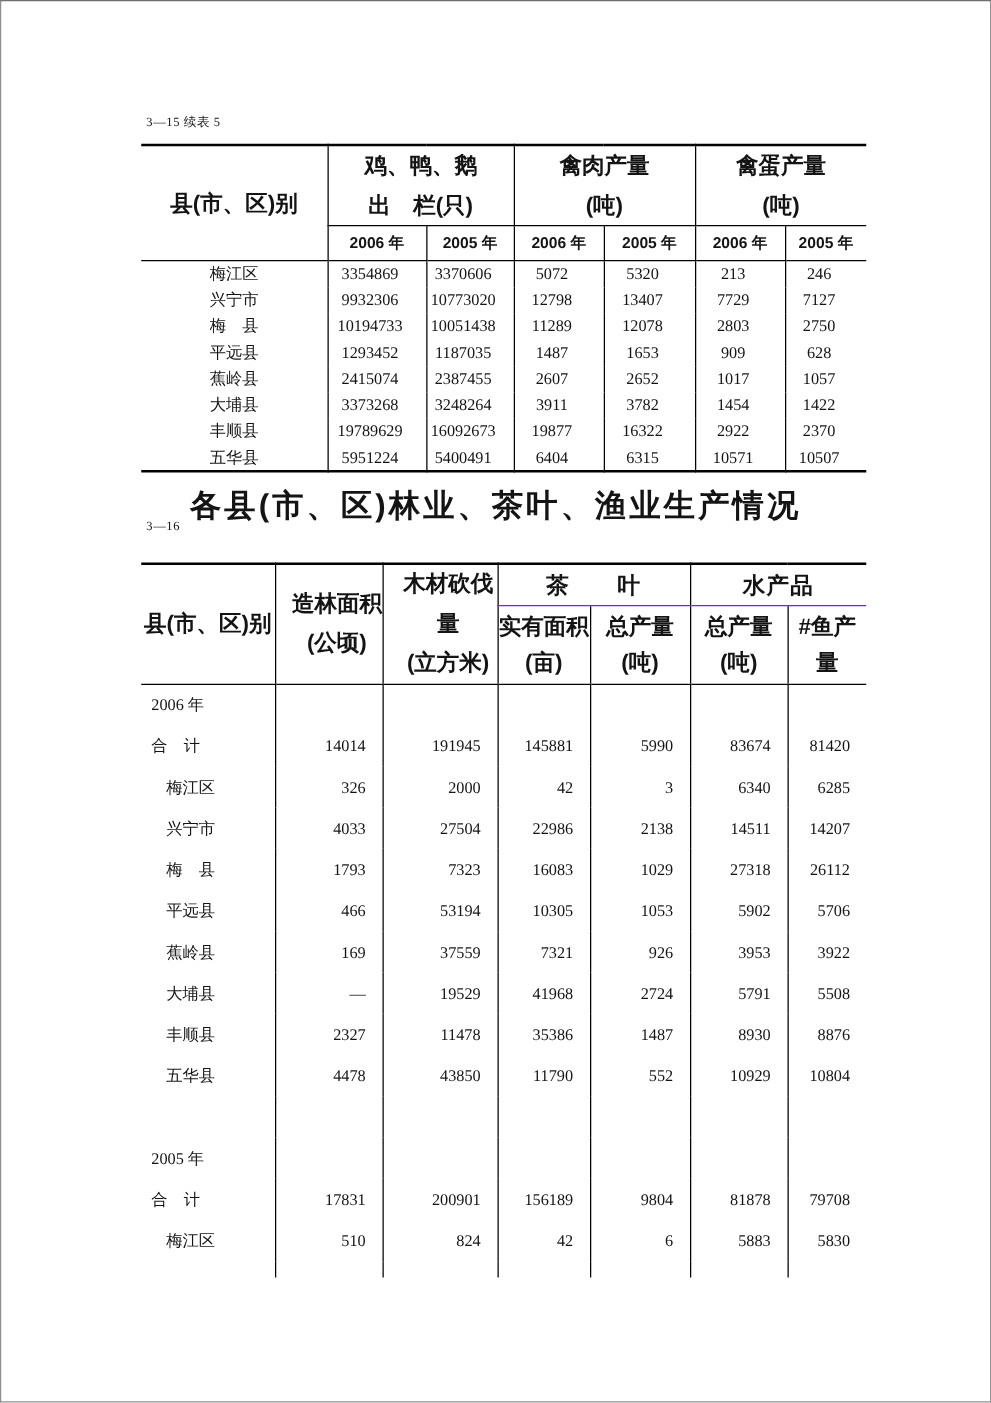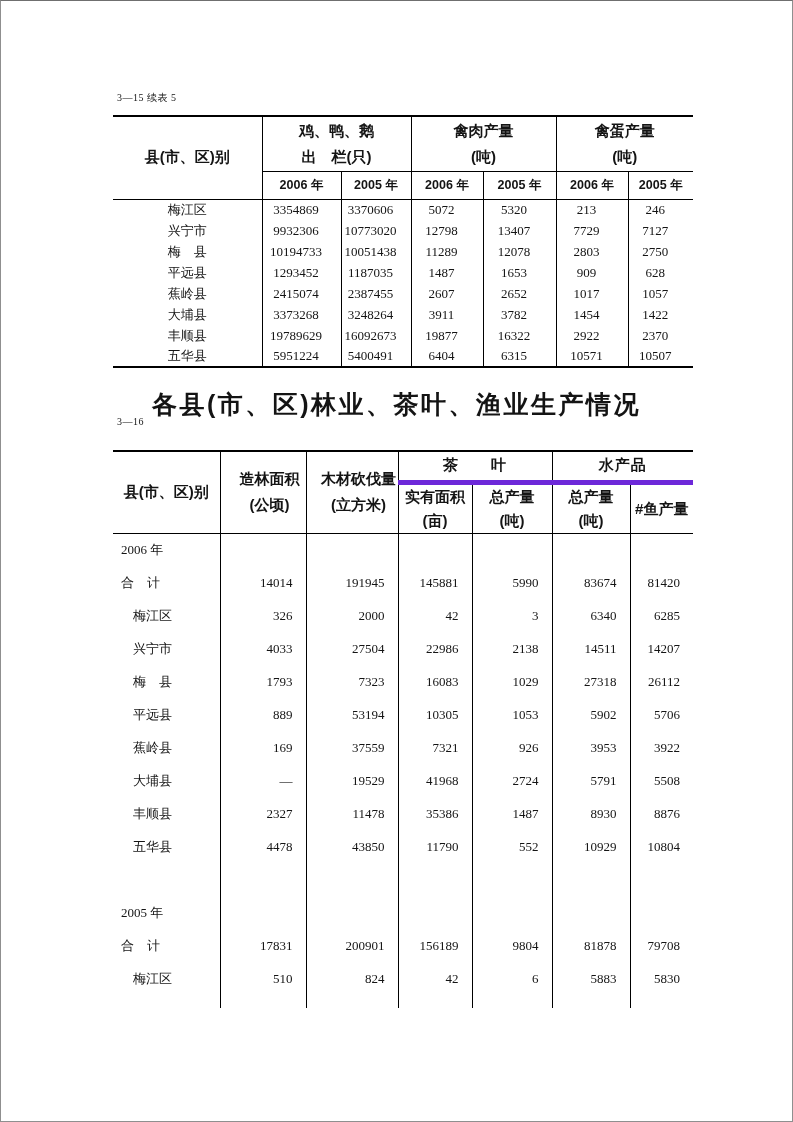--- a/index.html
+++ b/index.html
@@ -43,38 +43,38 @@
     border-collapse: collapse;
     table-layout: fixed;
     border-top: 2px solid #000;
   }
   #table1 { top: 115px; border-bottom: 2px solid #000; }
   #table2 { top: 450px; }
   th, td { padding: 0; margin: 0; vertical-align: middle; }
   th {
     font-family: "Liberation Sans", "DejaVu Sans", sans-serif;
     font-weight: bold;
-    font-size: 15px;
+    font-size: 18px;
     text-align: center;
   }
   .bl { border-left: 1px solid #000; }
   
   #table1 .county-h { border-bottom: 1.5px solid #000; }
   #table1 .grp { height: 55px; border-bottom: 1px solid #000; }
   #table1 .grp div { line-height: 1.75; }
   #table1 .yr { height: 28px; border-bottom: 1.5px solid #000; font-size: 12.5px; }
   
   #table1 tbody td { height: 21px; font-size: 13px; }
   #table1 td.rowlabel { text-align: center; }
   #table1 td.num { text-align: center; padding-right: 11px; }
   
   #table2 .county-h { border-bottom: 1.5px solid #000; }
   #table2 .static { border-bottom: 1.5px solid #000; }
   #table2 .static div { line-height: 1.75; padding-left: 13px; }
-  #table2 .grp2 { height: 31px; border-bottom: 5px solid #6d28d9; letter-spacing: 1px; margin-left: 11px; }
+  #table2 .grp2 { height: 31px; border-bottom: 1px solid #6d28d9; letter-spacing: 1px; margin-left: 11px; }
   #table2 .sub { height: 44px; border-bottom: 1.5px solid #000; }
   #table2 .sub div { line-height: 1.6; }
   
   #table2 tbody td { height: 33px; font-size: 13px; }
   #table2 td.rowlabel { text-align: left; padding-left: 8px; }
   #table2 tr.county td.rowlabel { padding-left: 20px; }
   #table2 td.num { text-align: right; padding-right: 13px; }
   #table2 tr.tail td { height: 13px; }
 </style>
 </head>
@@ -297,21 +297,21 @@
         <td class="num bl">1793</td>
         <td class="num bl">7323</td>
         <td class="num bl">16083</td>
         <td class="num bl">1029</td>
         <td class="num bl">27318</td>
         <td class="num bl">26112</td>
       </tr>
 
       <tr class="county">
         <td class="rowlabel">平远县</td>
-        <td class="num bl">889</td>
+        <td class="num bl">466</td>
         <td class="num bl">53194</td>
         <td class="num bl">10305</td>
         <td class="num bl">1053</td>
         <td class="num bl">5902</td>
         <td class="num bl">5706</td>
       </tr>
 
       <tr class="county">
         <td class="rowlabel">蕉岭县</td>
         <td class="num bl">169</td>

